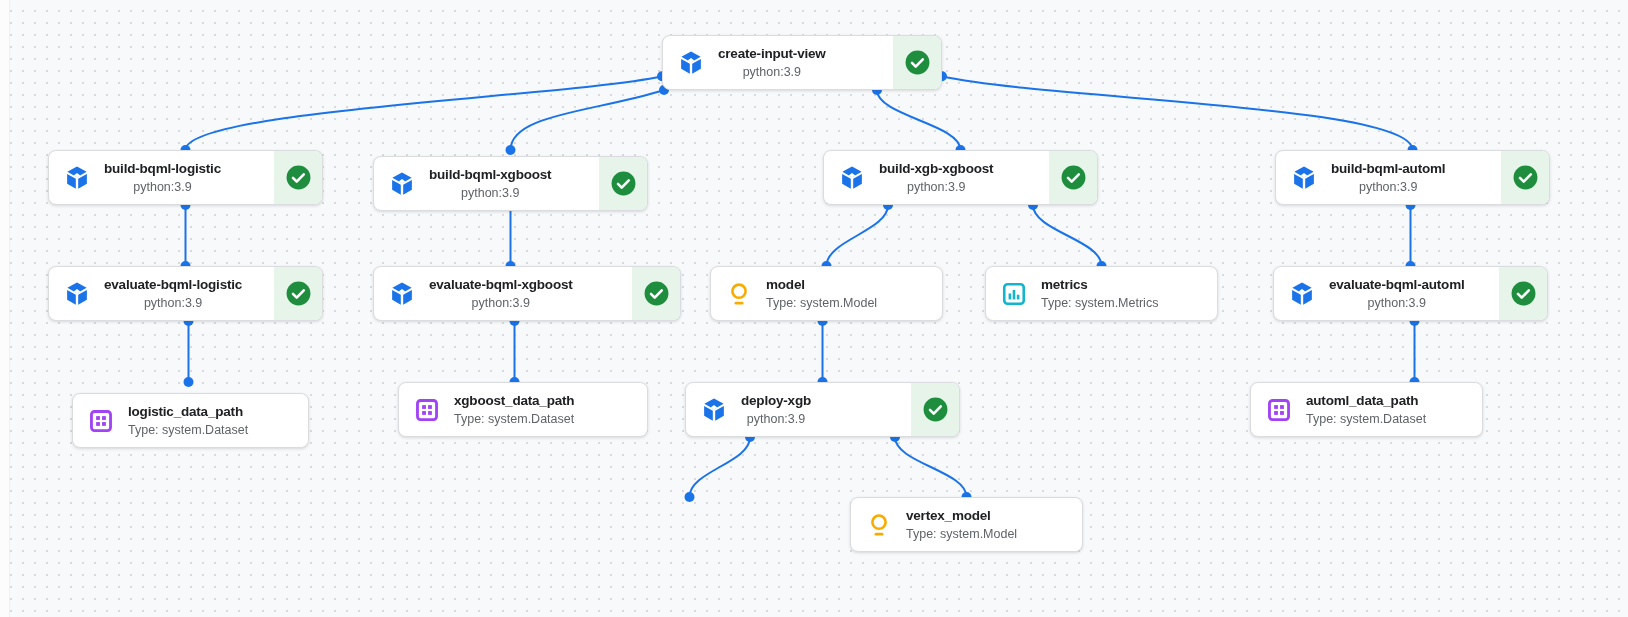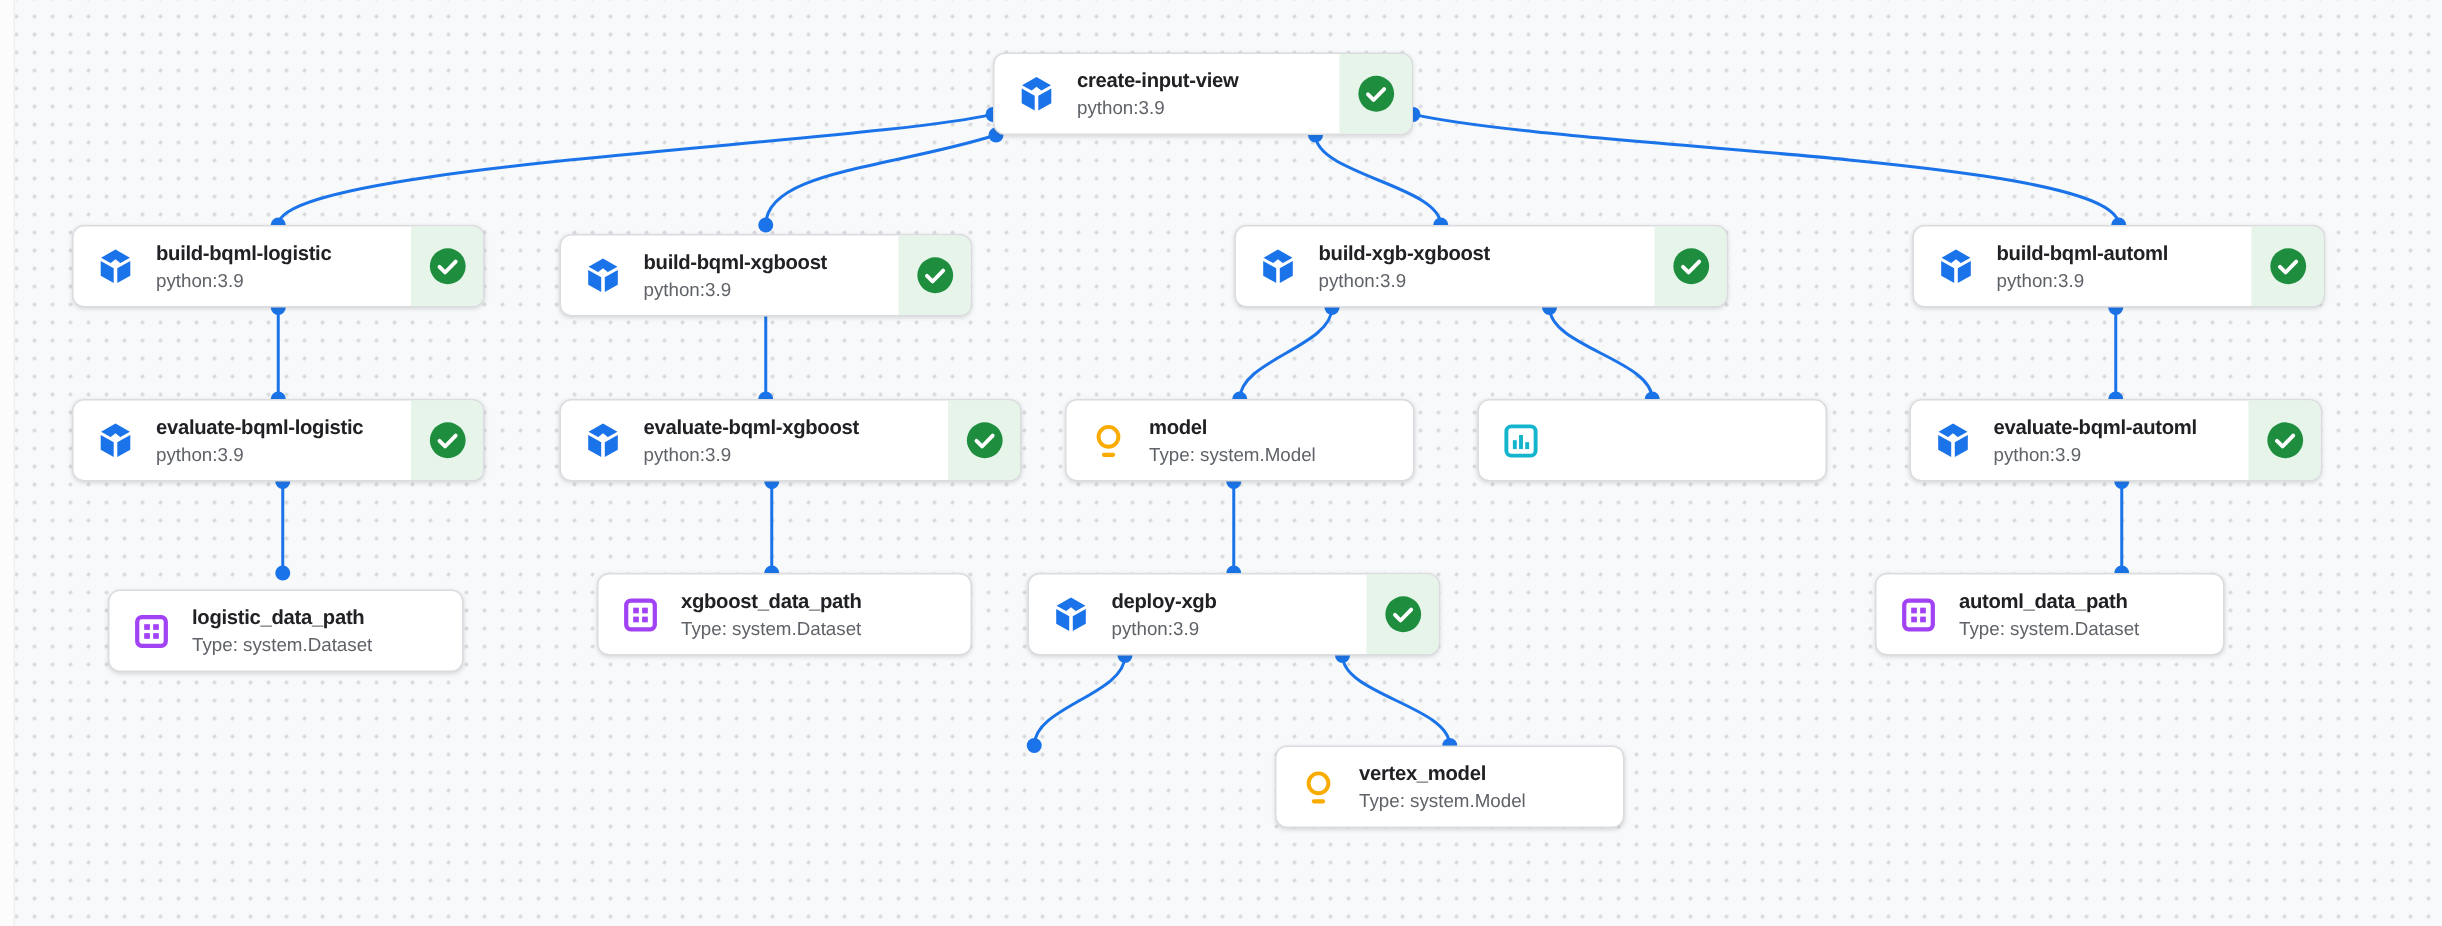--- a/index.html
+++ b/index.html
@@ -34,21 +34,21 @@
     line-height:17px;white-space:nowrap;
   }
   .subtitle{font-size:12.5px;color:#5f6368;line-height:16px;white-space:nowrap;margin-top:2px;}
   .status{
     position:absolute;right:0;top:0;bottom:0;width:48px;
     background:var(--success-bg,#e6f4ea);border-radius:0 7px 7px 0;
     display:flex;align-items:center;justify-content:center;
     color:var(--success-green,#1e8e3e);
   }
   .status svg{width:27px;height:27px;}
-  .node.step .txt{max-width:calc(100% - 110px);}
+  .node.step .txt{max-width:calc(100% - 110px);align-items:center;}
   .defs{position:absolute;width:0;height:0;overflow:hidden;}
 </style>
 </head>
 <body>
 
 <svg class="defs" aria-hidden="true">
   <symbol id="sym-cube" viewBox="0 0 24 24">
     <polygon points="12,1.3 20.9,6.3 12,11.2 3.1,6.3"></polygon>
     <polygon points="12,11.6 8.9,9.7 12,7.3 15.1,9.7" fill="#ffffff"></polygon>
     <polygon points="2.9,8.3 10.9,12.8 10.9,21.9 2.9,17.4"></polygon>
@@ -176,21 +176,21 @@
       <span class="title">build-bqml-xgboost</span>
       <span class="subtitle">python:3.9</span>
     </span>
     <span class="status">
         <svg viewBox="0 0 24 24">
           <use href="#sym-check"></use>
         </svg>
       </span>
   </div>
 
-  <div class="node step" style="left:823px;top:150px;width:329px">
+  <div class="node step" style="left:823px;top:150px;width:275px">
     <span class="icon icon-step">
         <svg viewBox="0 0 24 24">
           <use href="#sym-cube"></use>
         </svg>
       </span>
     <span class="txt">
       <span class="title">build-xgb-xgboost</span>
       <span class="subtitle">python:3.9</span>
     </span>
     <span class="status">
@@ -262,20 +262,24 @@
       <span class="subtitle">Type: system.Model</span>
     </span>
   </div>
 
   <div class="node artifact" style="left:985px;top:266px;width:233px">
     <span class="icon icon-metrics">
         <svg viewBox="0 0 24 24">
           <use href="#sym-metrics"></use>
         </svg>
       </span>
+    <span class="txt">
+      <span class="title">metrics</span>
+      <span class="subtitle">Type: system.Metrics</span>
+    </span>
   </div>
 
   <div class="node step" style="left:1273px;top:266px;width:275px">
     <span class="icon icon-step">
         <svg viewBox="0 0 24 24">
           <use href="#sym-cube"></use>
         </svg>
       </span>
     <span class="txt">
       <span class="title">evaluate-bqml-automl</span>

